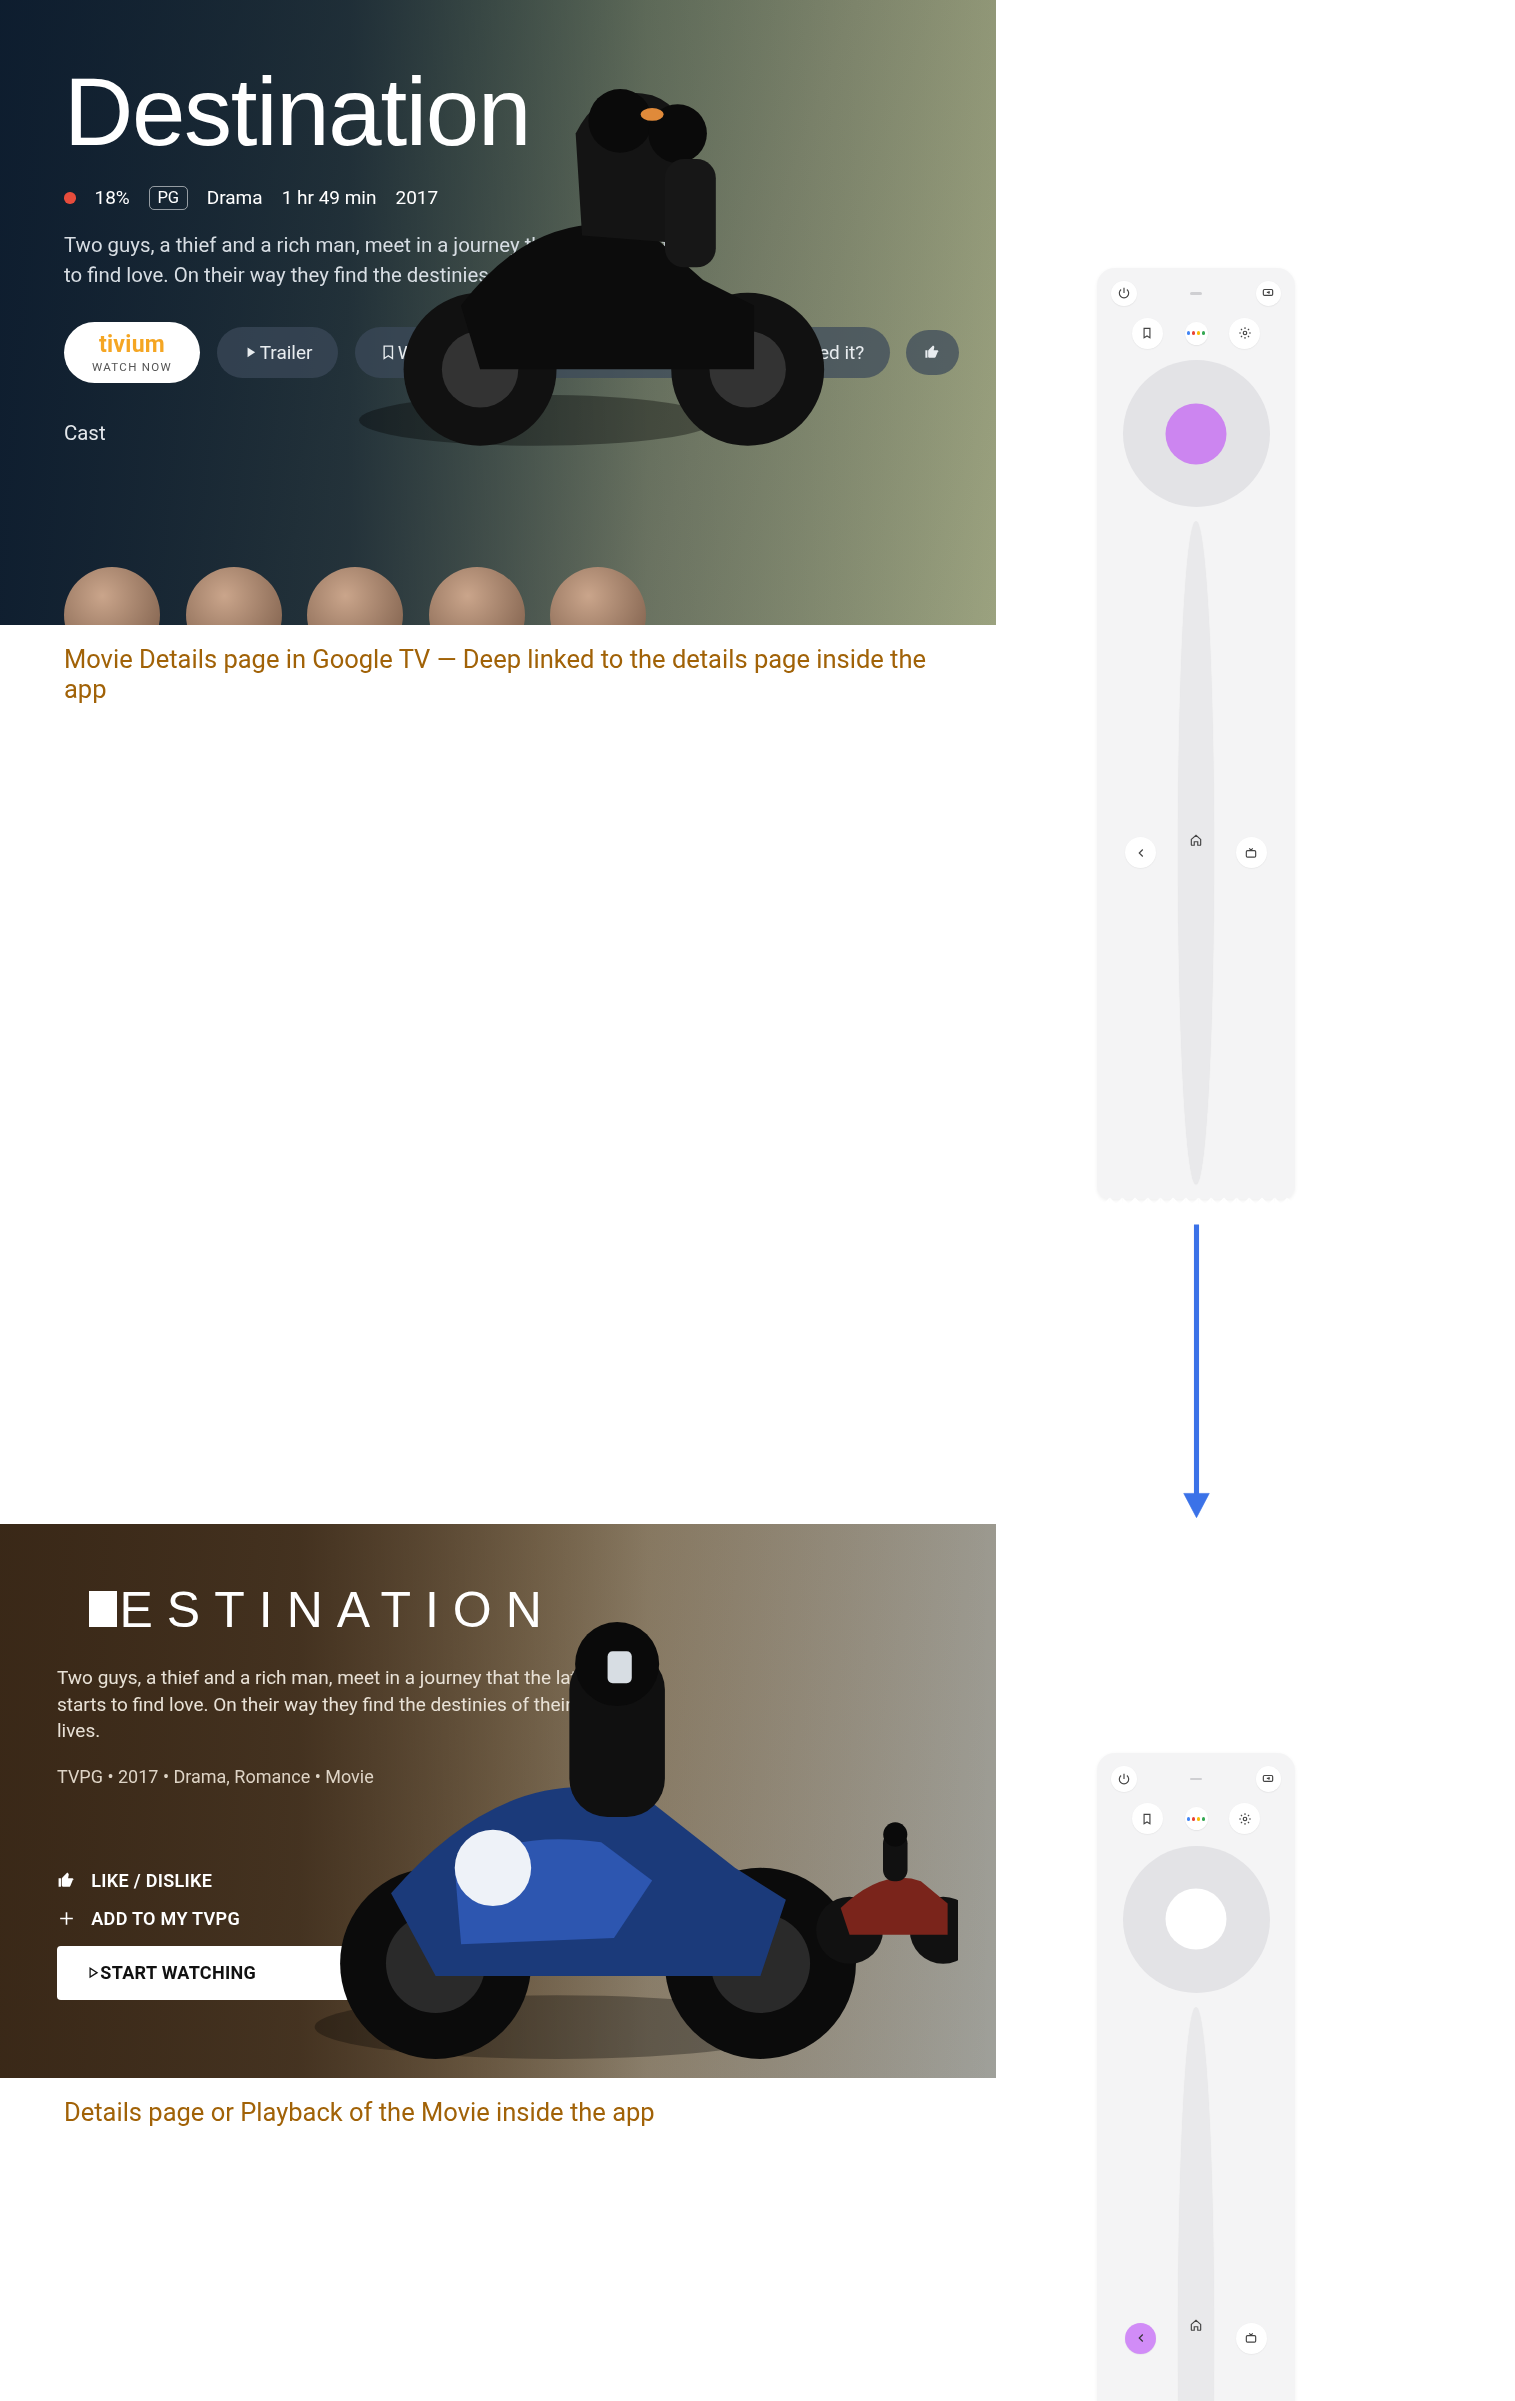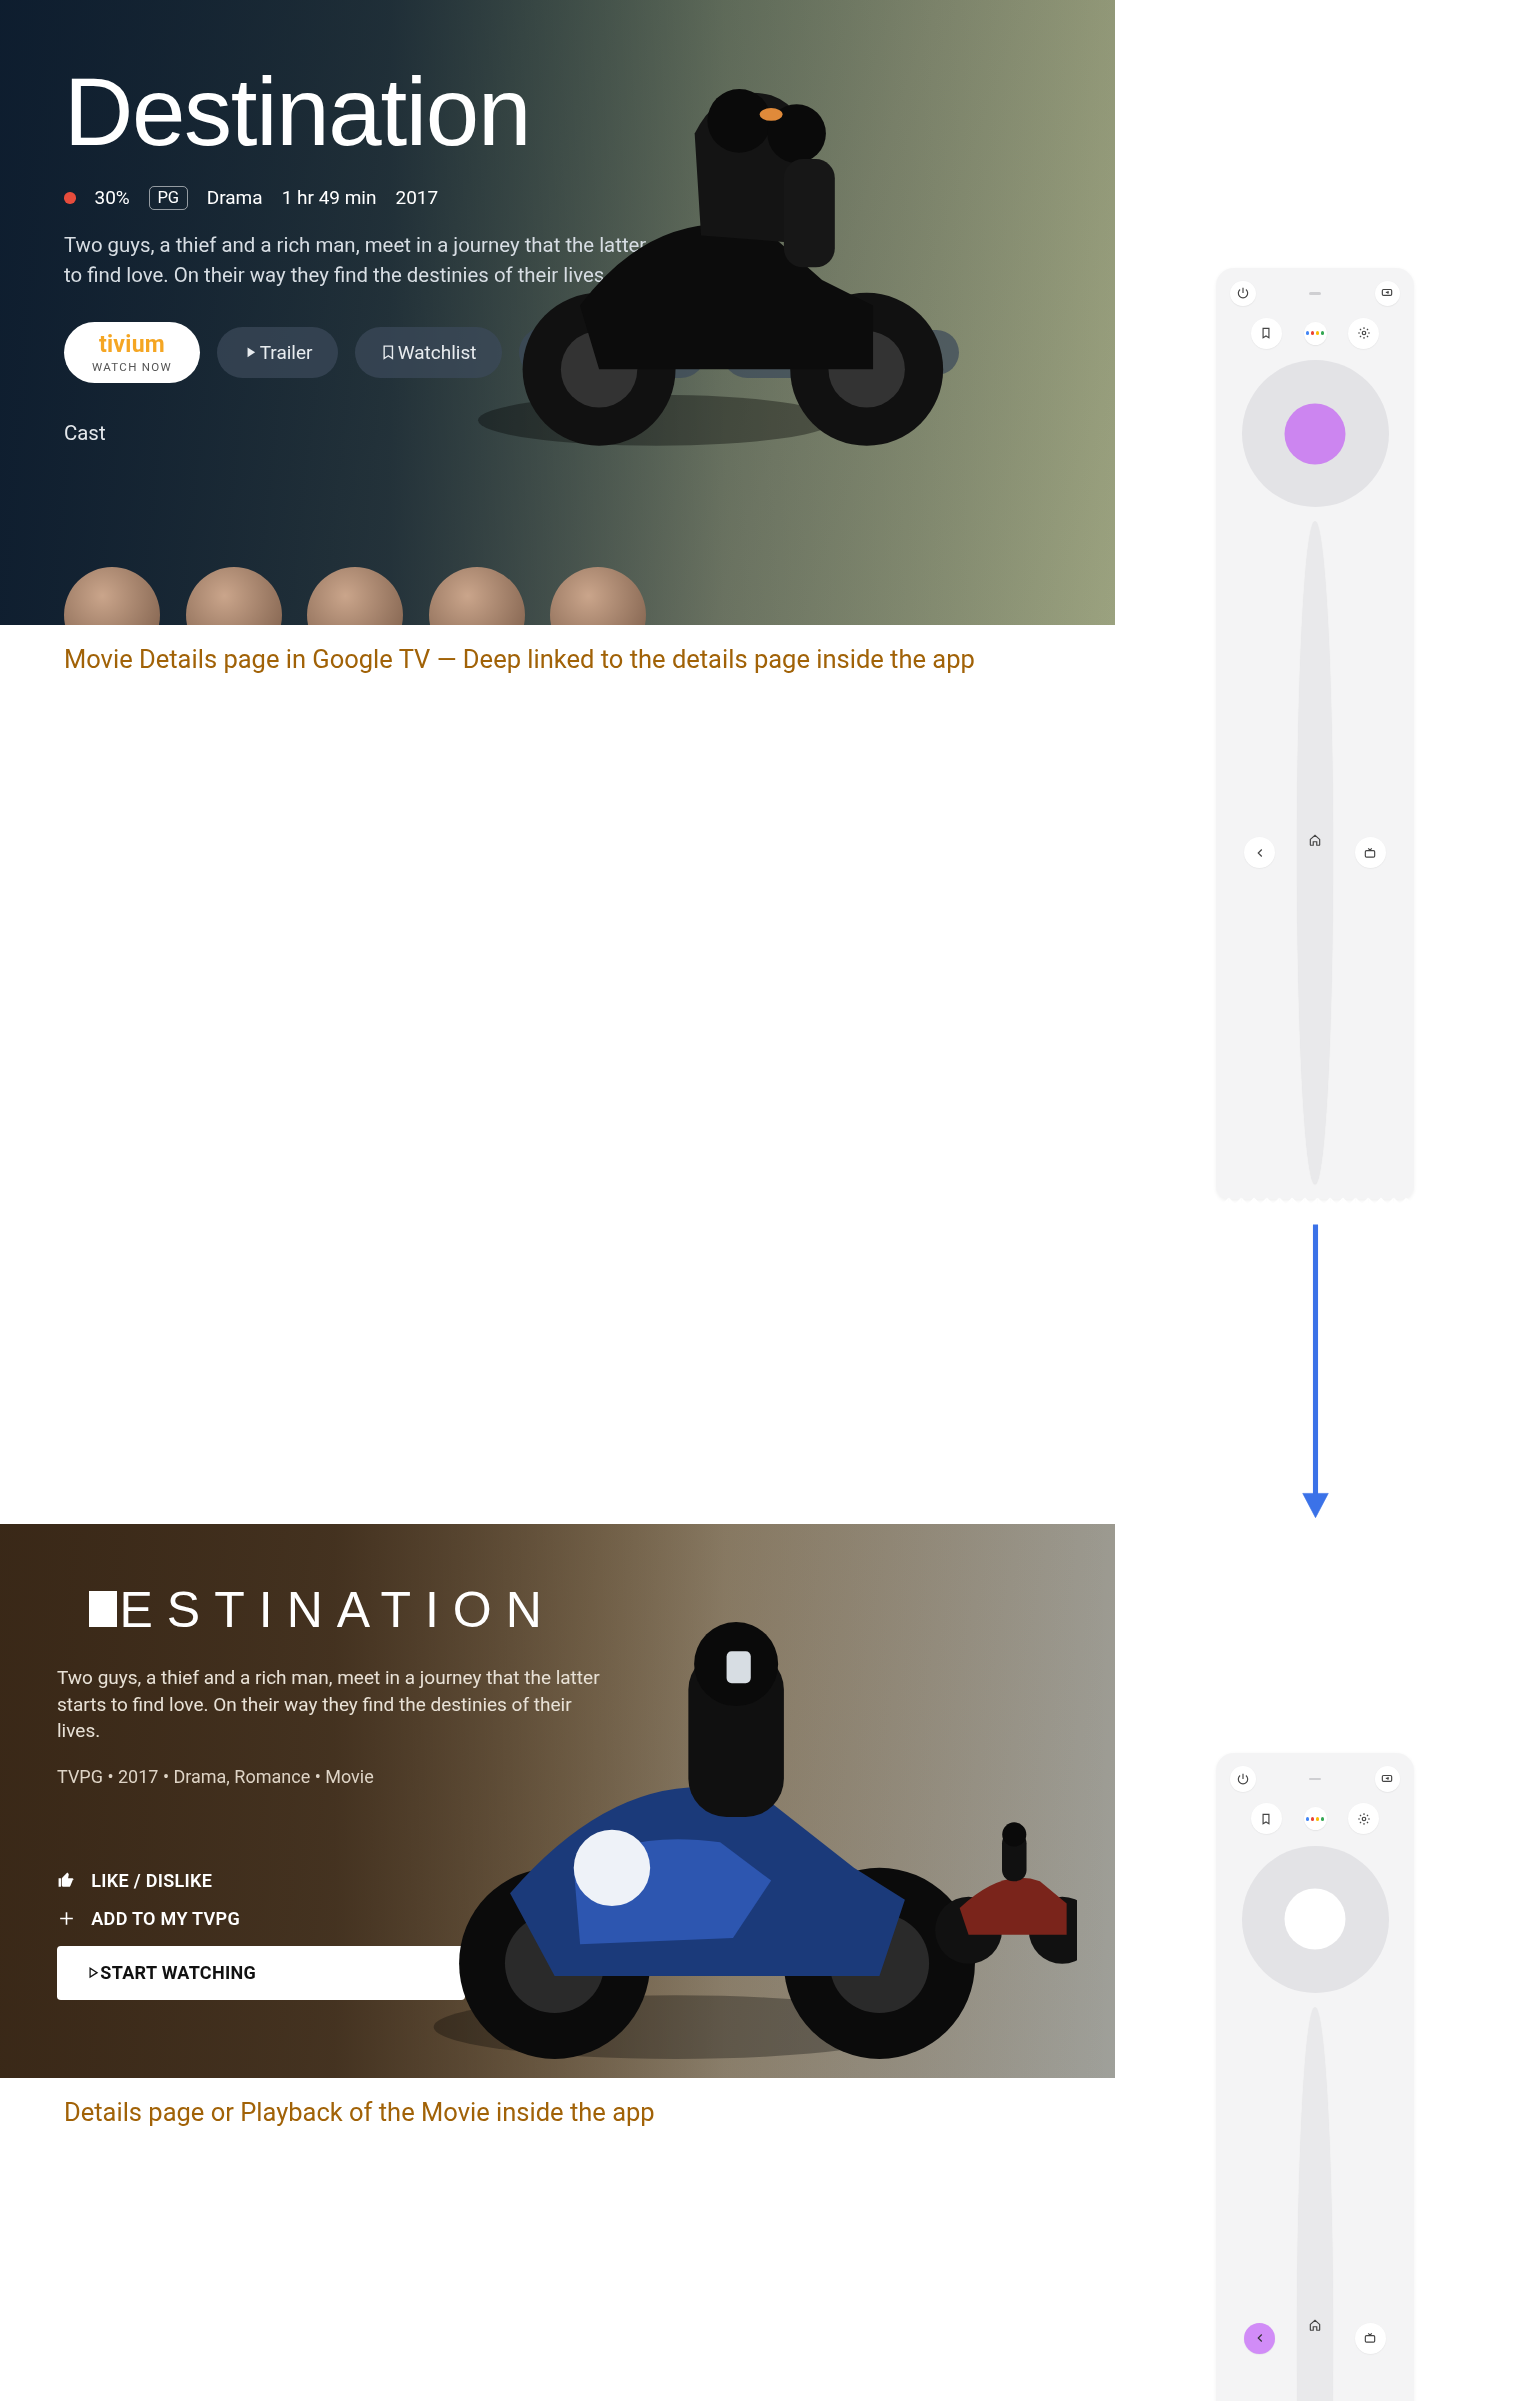--- a/index.html
+++ b/index.html
@@ -5,21 +5,21 @@
   * { box-sizing: border-box; margin: 0; padding: 0; }
   body {
     font-family: -apple-system, BlinkMacSystemFont, "Segoe UI", Roboto, Arial, sans-serif;
     background: #fff;
     width: 1516px;
     color: #333;
     font-size: 18px;
   }
   
   .row { display: flex; align-items: flex-start; }
-  .main-col { width: 1115px; }
+  .main-col { width: 996px; }
   .side-col { width: 400px; display:flex; flex-direction:column; align-items:center; position:relative; }
   .caption {
     font-size: 25.5px;
     color: #a16207;
     padding: 19px 64px 38px 64px;
   }
   
   .remote {
     width: 198px;
     background: #f4f4f5;
@@ -169,21 +169,21 @@
         <path d="M180 420 Q300 260 470 300 L560 380 L640 420 L640 520 L210 520 Z" fill="#0c0c0c"></path>
         <path d="M360 150 q40 -80 120 -60 q60 20 60 110 l-40 120 l-130 -10 z" fill="#141414"></path>
         <circle cx="430" cy="130" r="50" fill="#0a0a0a"></circle>
         <circle cx="520" cy="150" r="46" fill="#0a0a0a"></circle>
         <rect x="500" y="190" width="80" height="170" rx="30" fill="#171717"></rect>
         <ellipse cx="480" cy="120" rx="18" ry="10" fill="#e08a3a"></ellipse>
       </svg>
       <h1>Destination</h1>
       <div class="meta">
         <span class="rating-dot"></span>
-        <span>30%</span>
+        <span>18%</span>
         <span class="pg-badge">PG</span>
         <span>Drama</span>
         <span>1 hr 49 min</span>
         <span>2017</span>
       </div>
       <p class="desc">Two guys, a thief and a rich man, meet in a journey that the latter starts to find love. On their way they find the destinies of their lives.</p>
       <div class="btnrow">
         <div class="pill primary">
           <span class="brand">tivium</span>
           <span class="sub">WATCH NOW</span>

